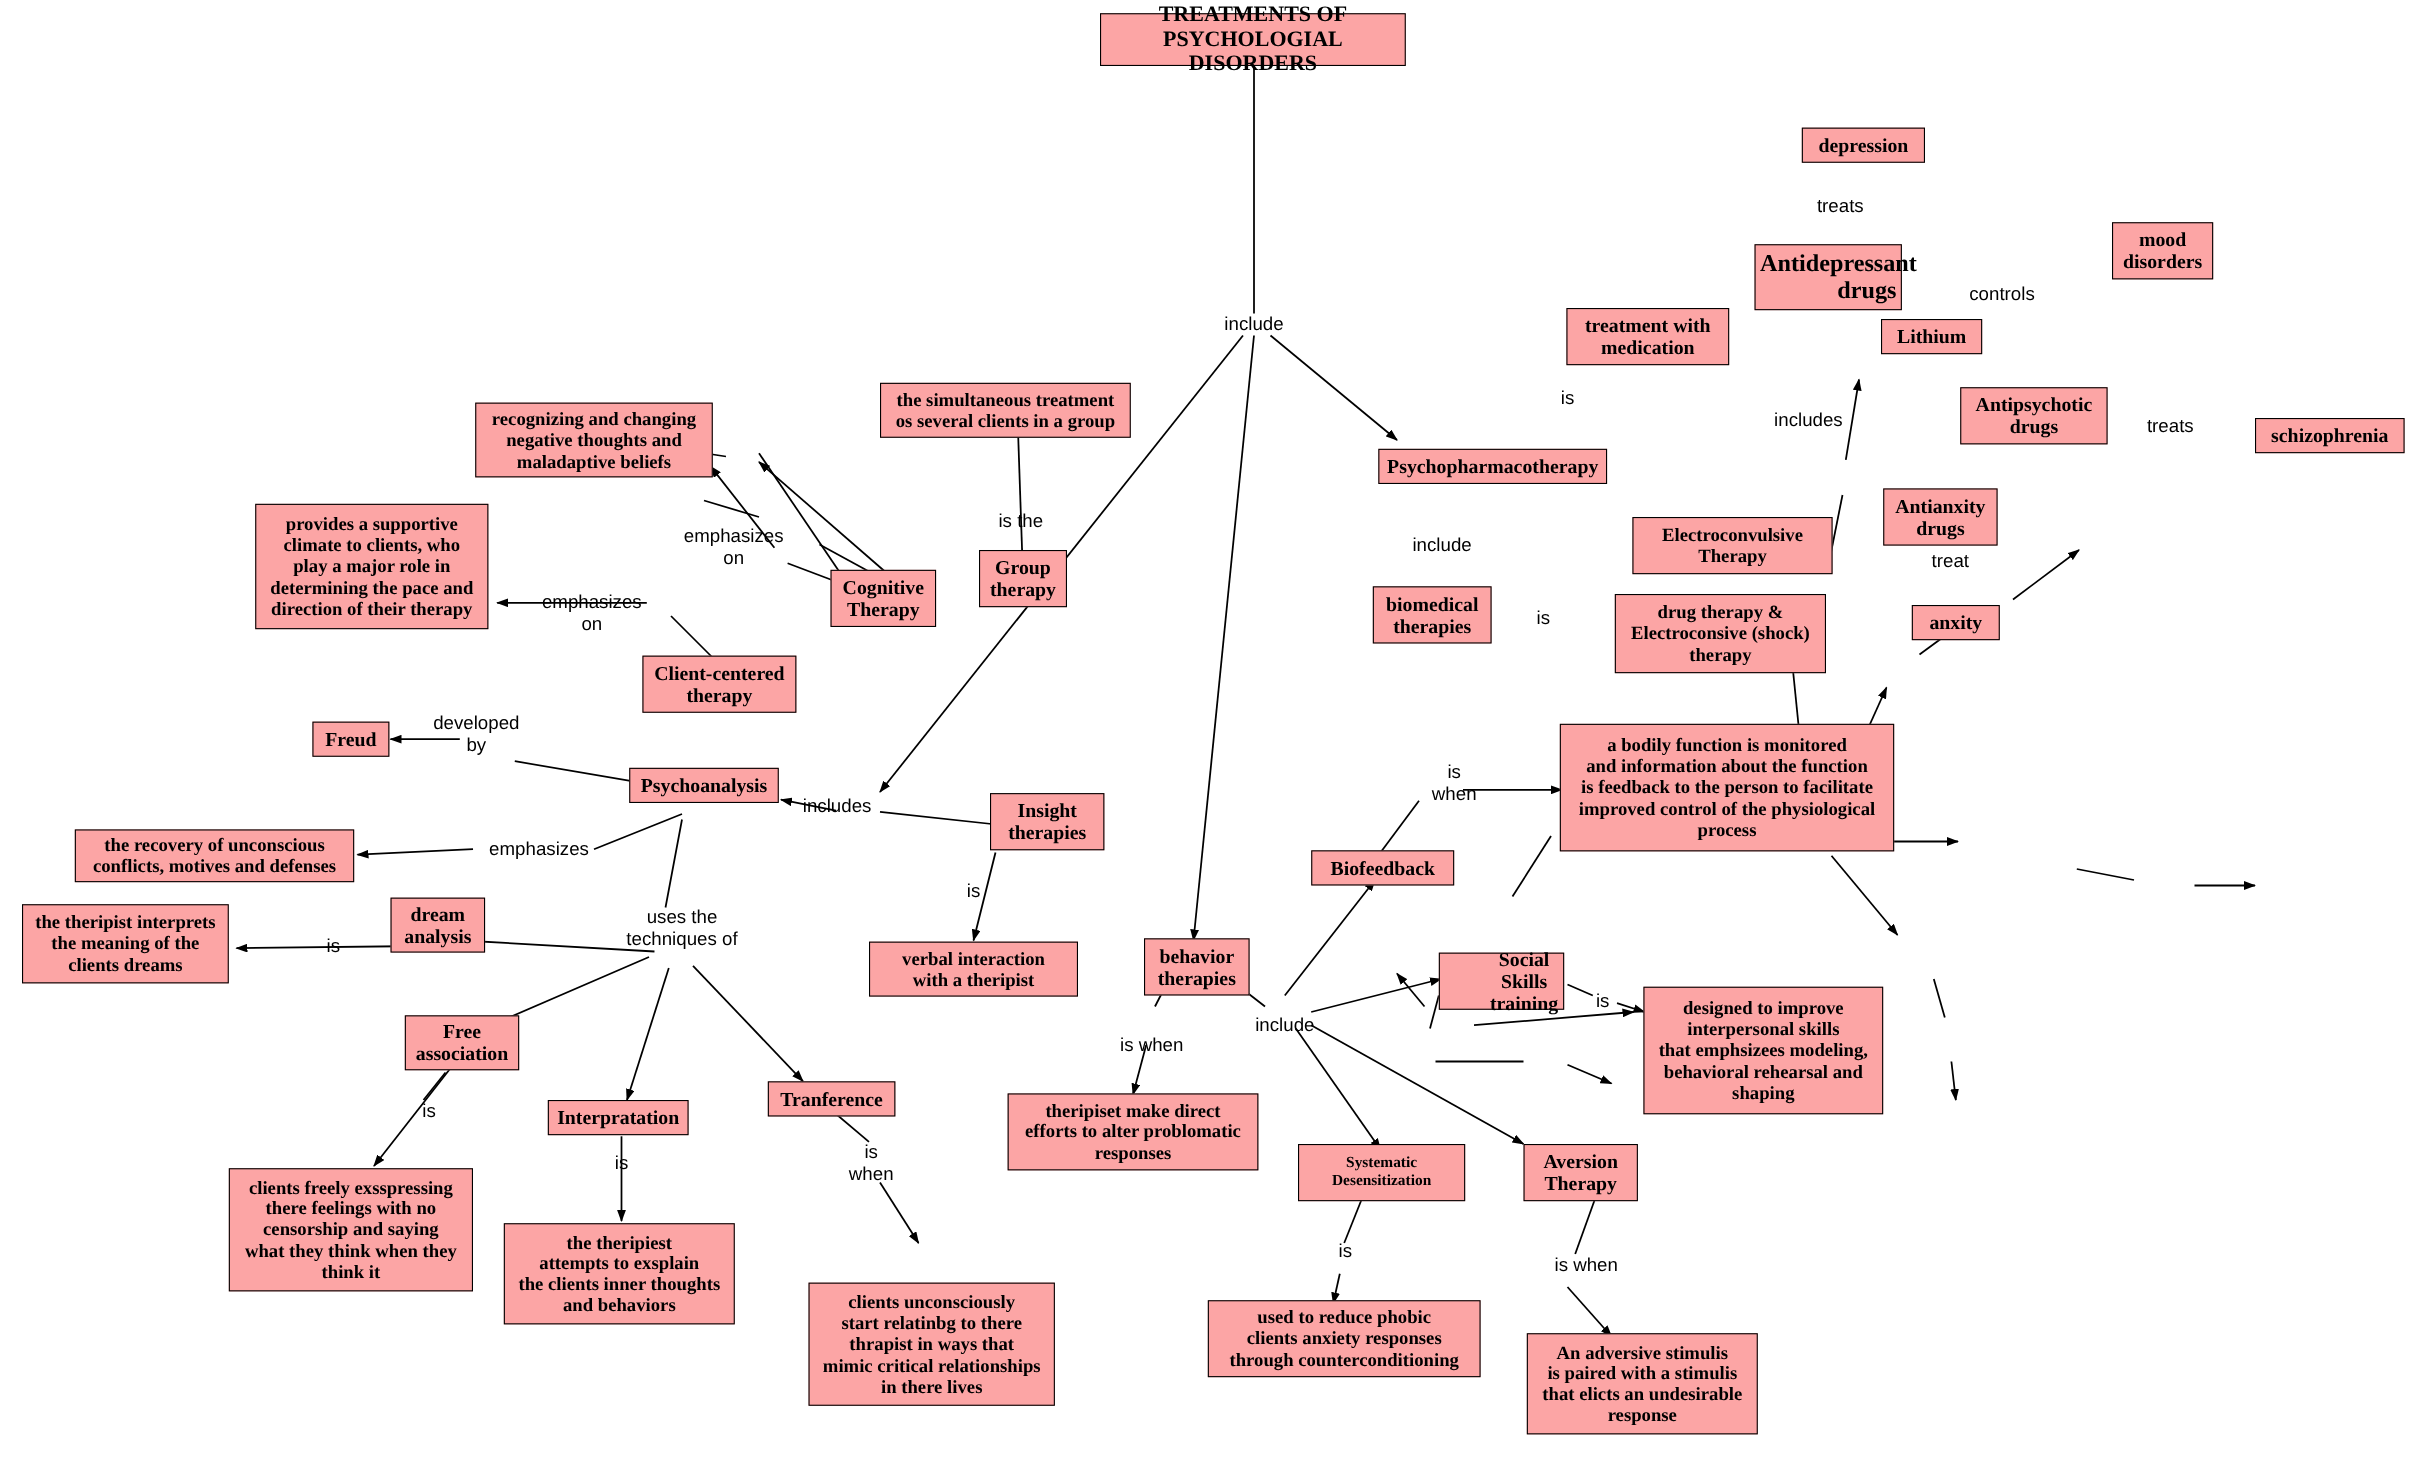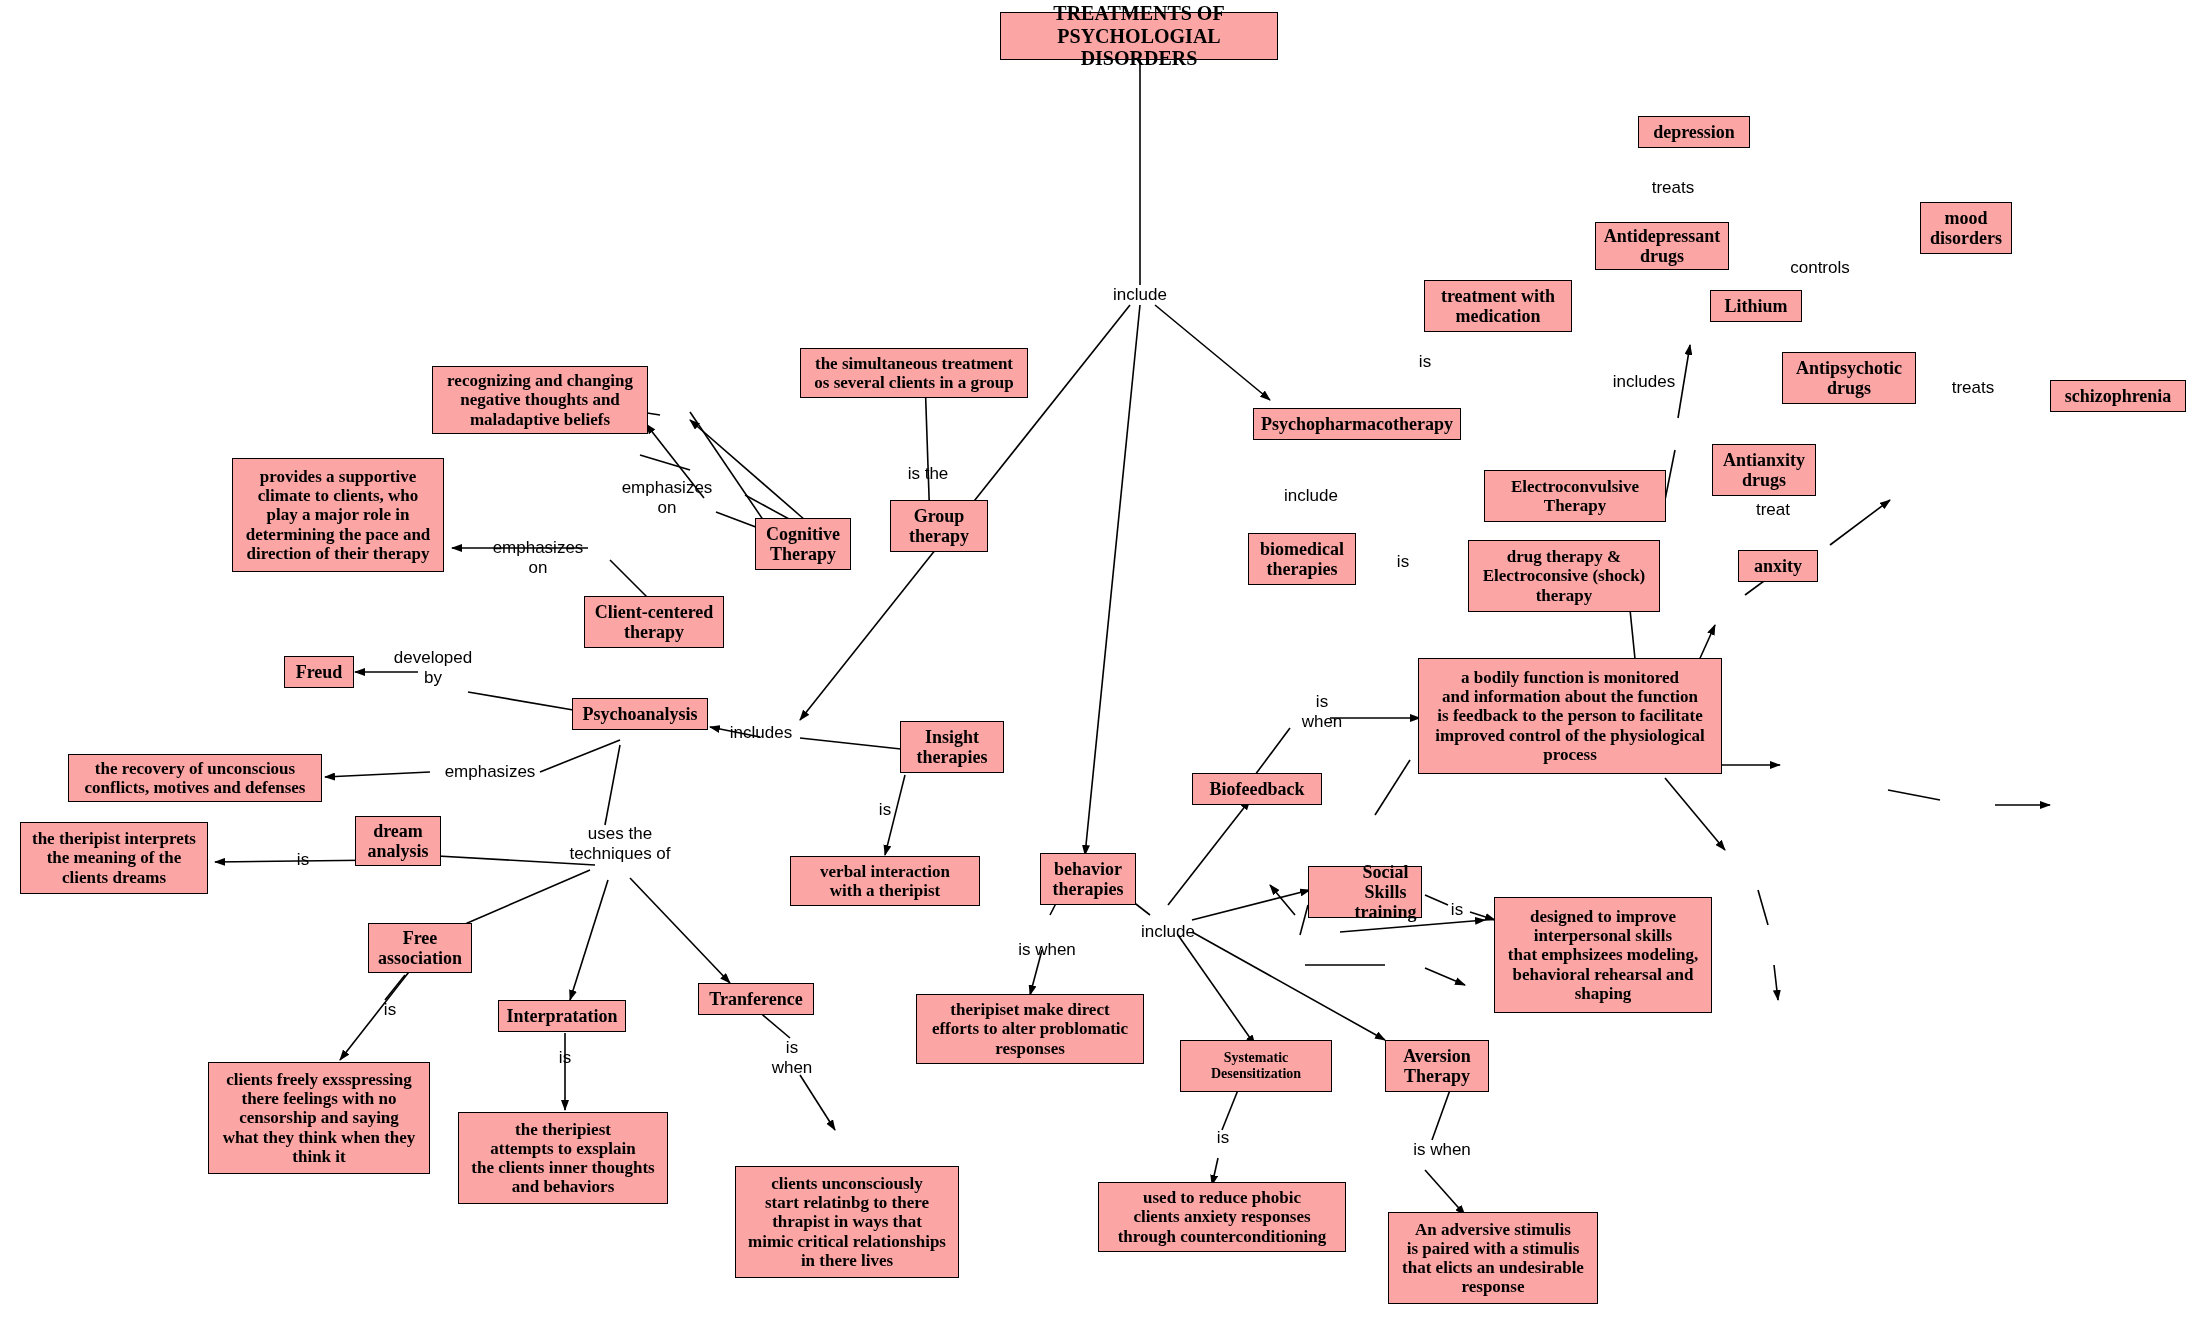--- a/index.html
+++ b/index.html
@@ -146,21 +146,21 @@
     </div>
 
 <div class="node" style="left:584px;top:596px;width:140px;height:52px;font-size:18px;">
   <span>Client-centered<br>therapy</span>
     </div>
 
 <div class="node" style="left:232px;top:458px;width:212px;height:114px;font-size:17px;">
   <span>provides a supportive<br>climate to clients, who<br>play a major role in<br>determining the pace and<br>direction of their therapy</span>
     </div>
 
-<div class="node" style="left:890px;top:500px;width:98px;height:52px;font-size:18px;">
+<div class="node" style="left:890px;top:500px;width:80px;height:52px;font-size:18px;">
   <span>Group<br>therapy</span>
     </div>
 
 <div class="node" style="left:800px;top:348px;width:228px;height:50px;font-size:17px;">
   <span>the simultaneous treatment<br>os several clients in a group</span>
     </div>
 
 <div class="node" style="left:284px;top:656px;width:70px;height:32px;font-size:18px;">
   <span>Freud</span>
     </div>
@@ -266,21 +266,21 @@
     </div>
 
 <div class="node" style="left:1253px;top:408px;width:208px;height:32px;font-size:18px;">
   <span>Psychopharmacotherapy</span>
     </div>
 
 <div class="node" style="left:1424px;top:280px;width:148px;height:52px;font-size:18px;">
   <span>treatment with<br>medication</span>
     </div>
 
-<div class="node" style="left:1595px;top:222px;width:134px;height:48px;font-size:18px;">
+<div class="node" style="left:1595px;top:222px;width:134px;height:60px;font-size:22px;text-align:right;">
   <span>Antidepressant<br>drugs</span>
     </div>
 
 <div class="node" style="left:1638px;top:116px;width:112px;height:32px;font-size:18px;">
   <span>depression</span>
     </div>
 
 <div class="node" style="left:1710px;top:290px;width:92px;height:32px;font-size:18px;">
   <span>Lithium</span>
     </div>

